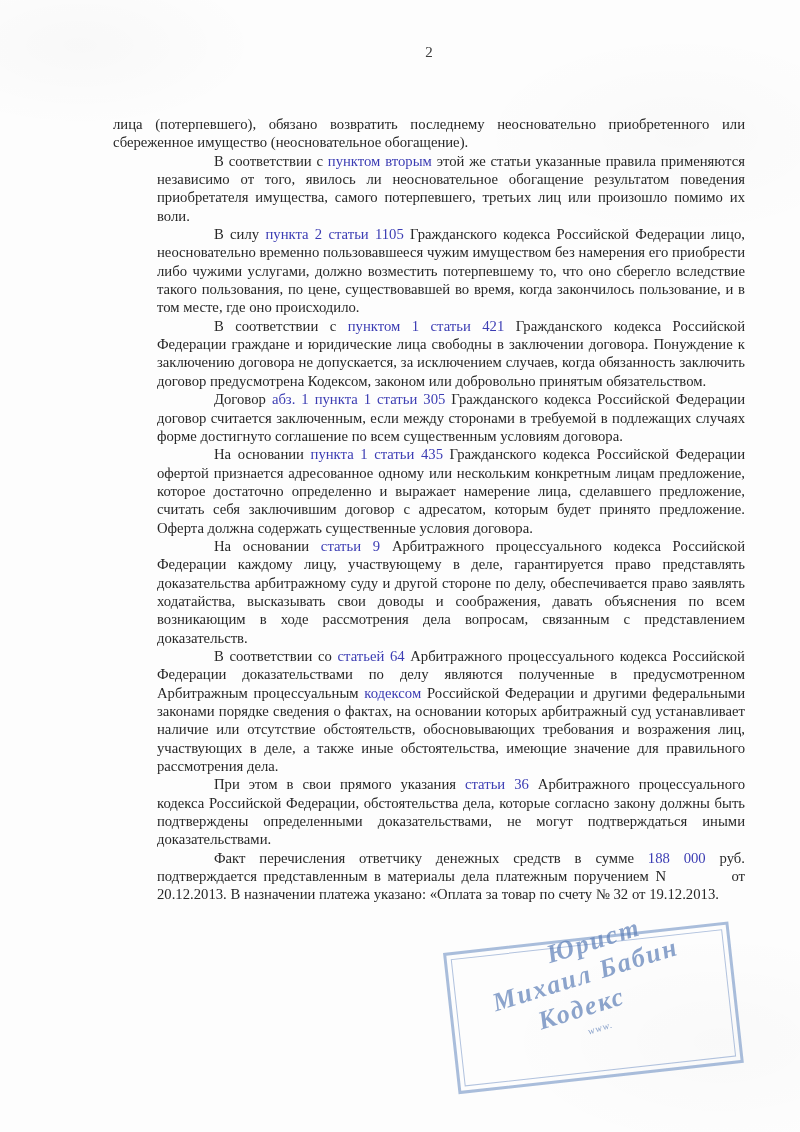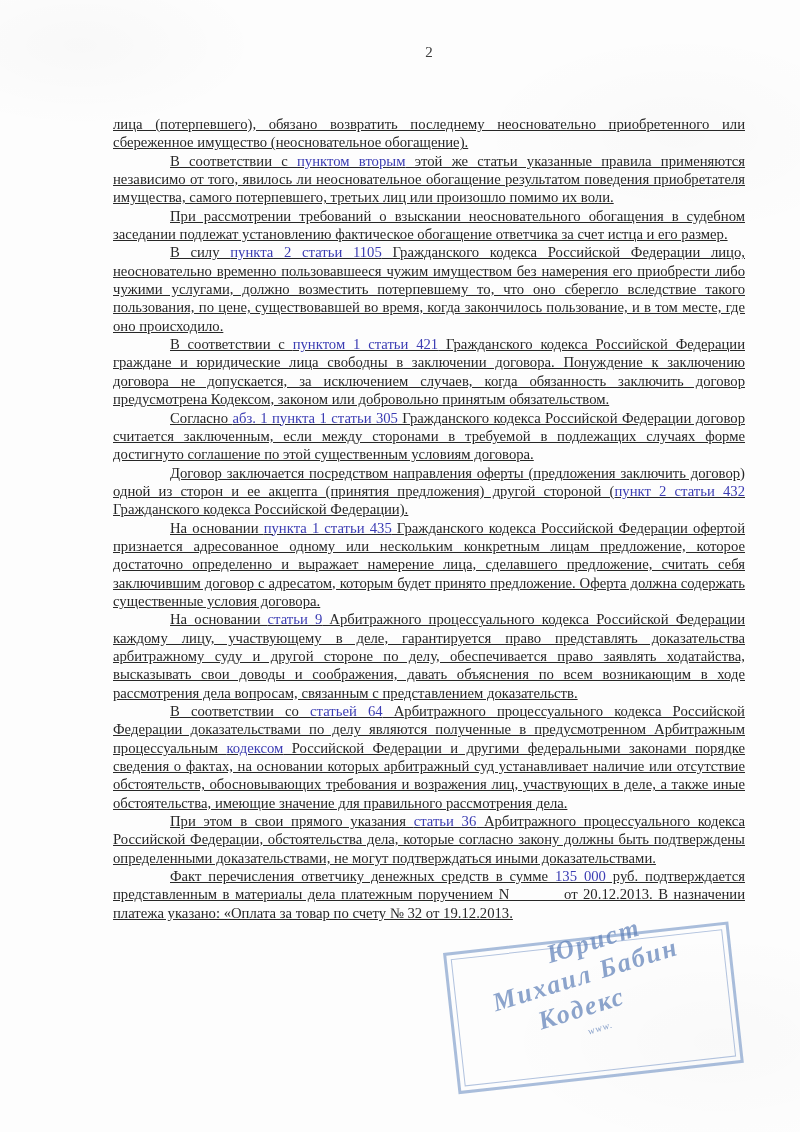--- a/index.html
+++ b/index.html
@@ -20,22 +20,22 @@
   }
   .page-number {
     position:absolute; top:44px; left:113px; width:632px;
     text-align:center; font-size:15px; color:#3a3a3a;
   }
   .text-block {
     position:absolute; top:115px; left:113px; width:632px;
     font-size:14.7px; line-height:18.35px; color:#272727;
     text-align:justify; z-index:2;
   }
-  .text-block p { margin:0;text-decoration:underline; }
-  .text-block p.indent { text-indent:57px; }
+  .text-block p { margin:0; }
+  .text-block p.indent { text-indent:57px;margin-left:44px; }
   .ref-link { color:#3b3cb3; }
 
   
   .stamp {
     position:absolute; left:443px; top:953px;
     width:281px; height:136px;
     transform:rotate(-6.3deg); transform-origin:0 0;
     border:3px solid rgba(114,146,197,0.6);
     z-index:1;
   }
@@ -69,25 +69,23 @@
       <span class="sl sl1">Юрист</span>
       <span class="sl sl2">Михаил Бабин</span>
       <span class="sl sl3">Кодекс</span>
       <span class="sl sl4">www.</span>
     </div>
   </div>
 
   <div class="text-block" id="text-block">
       <p><span>лица (потерпевшего), обязано возвратить последнему неосновательно приобретенного или сбереженное имущество (неосновательное обогащение).</span></p>
       <p class="indent"><span>В соответствии с </span><span class="ref-link">пунктом вторым</span><span> этой же статьи указанные правила применяются независимо от того, явилось ли неосновательное обогащение результатом поведения приобретателя имущества, самого потерпевшего, третьих лиц или произошло помимо их воли.</span></p>
-      <p class="indent"><span>При рассмотрении требований о взыскании неосновательного обогащения в судебном заседании подлежат установлению фактическое обогащение ответчика за счет истца и его размер.</span></p>
       <p class="indent"><span>В силу </span><span class="ref-link">пункта 2 статьи 1105</span><span> Гражданского кодекса Российской Федерации лицо, неосновательно временно пользовавшееся чужим имуществом без намерения его приобрести либо чужими услугами, должно возместить потерпевшему то, что оно сберегло вследствие такого пользования, по цене, существовавшей во время, когда закончилось пользование, и в том месте, где оно происходило.</span></p>
       <p class="indent"><span>В соответствии с </span><span class="ref-link">пунктом 1 статьи 421</span><span> Гражданского кодекса Российской Федерации граждане и юридические лица свободны в заключении договора. Понуждение к заключению договора не допускается, за исключением случаев, когда обязанность заключить договор предусмотрена Кодексом, законом или добровольно принятым обязательством.</span></p>
-      <p class="indent"><span>Согласно </span><span class="ref-link">абз. 1 пункта 1 статьи 305</span><span> Гражданского кодекса Российской Федерации договор считается заключенным, если между сторонами в требуемой в подлежащих случаях форме достигнуто соглашение по этой существенным условиям договора.</span></p>
-      <p class="indent"><span>Договор заключается посредством направления оферты (предложения заключить договор) одной из сторон и ее акцепта (принятия предложения) другой стороной (</span><span class="ref-link">пункт 2 статьи 432</span><span> Гражданского кодекса Российской Федерации).</span></p>
+      <p class="indent"><span>Договор </span><span class="ref-link">абз. 1 пункта 1 статьи 305</span><span> Гражданского кодекса Российской Федерации договор считается заключенным, если между сторонами в требуемой в подлежащих случаях форме достигнуто соглашение по всем существенным условиям договора.</span></p>
       <p class="indent"><span>На основании </span><span class="ref-link">пункта 1 статьи 435</span><span> Гражданского кодекса Российской Федерации офертой признается адресованное одному или нескольким конкретным лицам предложение, которое достаточно определенно и выражает намерение лица, сделавшего предложение, считать себя заключившим договор с адресатом, которым будет принято предложение. Оферта должна содержать существенные условия договора.</span></p>
       <p class="indent"><span>На основании </span><span class="ref-link">статьи 9</span><span> Арбитражного процессуального кодекса Российской Федерации каждому лицу, участвующему в деле, гарантируется право представлять доказательства арбитражному суду и другой стороне по делу, обеспечивается право заявлять ходатайства, высказывать свои доводы и соображения, давать объяснения по всем возникающим в ходе рассмотрения дела вопросам, связанным с представлением доказательств.</span></p>
       <p class="indent"><span>В соответствии со </span><span class="ref-link">статьей 64</span><span> Арбитражного процессуального кодекса Российской Федерации доказательствами по делу являются полученные в предусмотренном Арбитражным процессуальным </span><span class="ref-link">кодексом</span><span> Российской Федерации и другими федеральными законами порядке сведения о фактах, на основании которых арбитражный суд устанавливает наличие или отсутствие обстоятельств, обосновывающих требования и возражения лиц, участвующих в деле, а также иные обстоятельства, имеющие значение для правильного рассмотрения дела.</span></p>
       <p class="indent"><span>При этом в свои прямого указания </span><span class="ref-link">статьи 36</span><span> Арбитражного процессуального кодекса Российской Федерации, обстоятельства дела, которые согласно закону должны быть подтверждены определенными доказательствами, не могут подтверждаться иными доказательствами.</span></p>
-      <p class="indent"><span>Факт перечисления ответчику денежных средств в сумме </span><span class="ref-link">135 000</span><span> руб. подтверждается представленным в материалы дела платежным поручением N&nbsp;&nbsp;&nbsp;&nbsp;&nbsp;&nbsp;&nbsp;&nbsp;&nbsp; от 20.12.2013. В назначении платежа указано: «Оплата за товар по счету № 32 от 19.12.2013.</span></p>
+      <p class="indent"><span>Факт перечисления ответчику денежных средств в сумме </span><span class="ref-link">188 000</span><span> руб. подтверждается представленным в материалы дела платежным поручением N&nbsp;&nbsp;&nbsp;&nbsp;&nbsp;&nbsp;&nbsp;&nbsp;&nbsp; от 20.12.2013. В назначении платежа указано: «Оплата за товар по счету № 32 от 19.12.2013.</span></p>
     </div>
 
 </div>
 
 </body></html>

